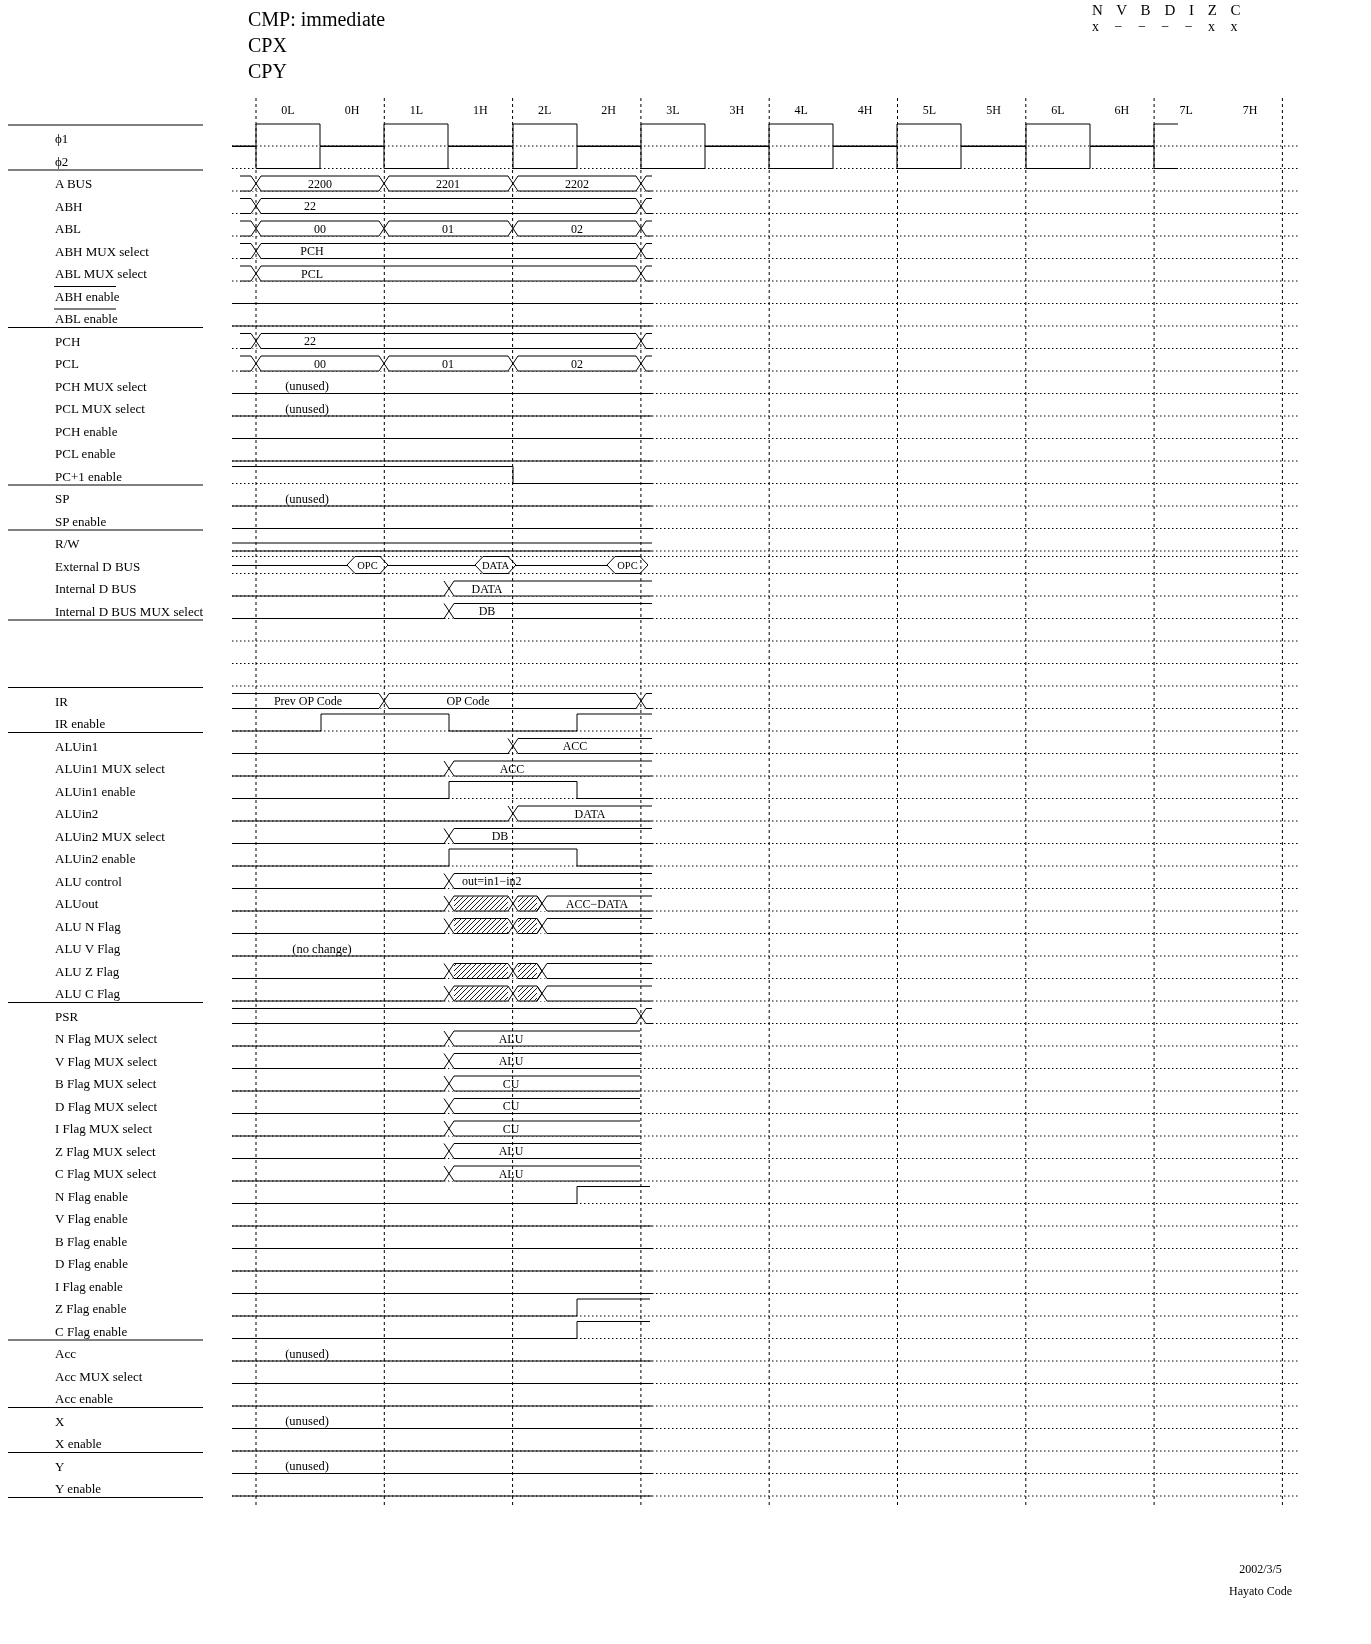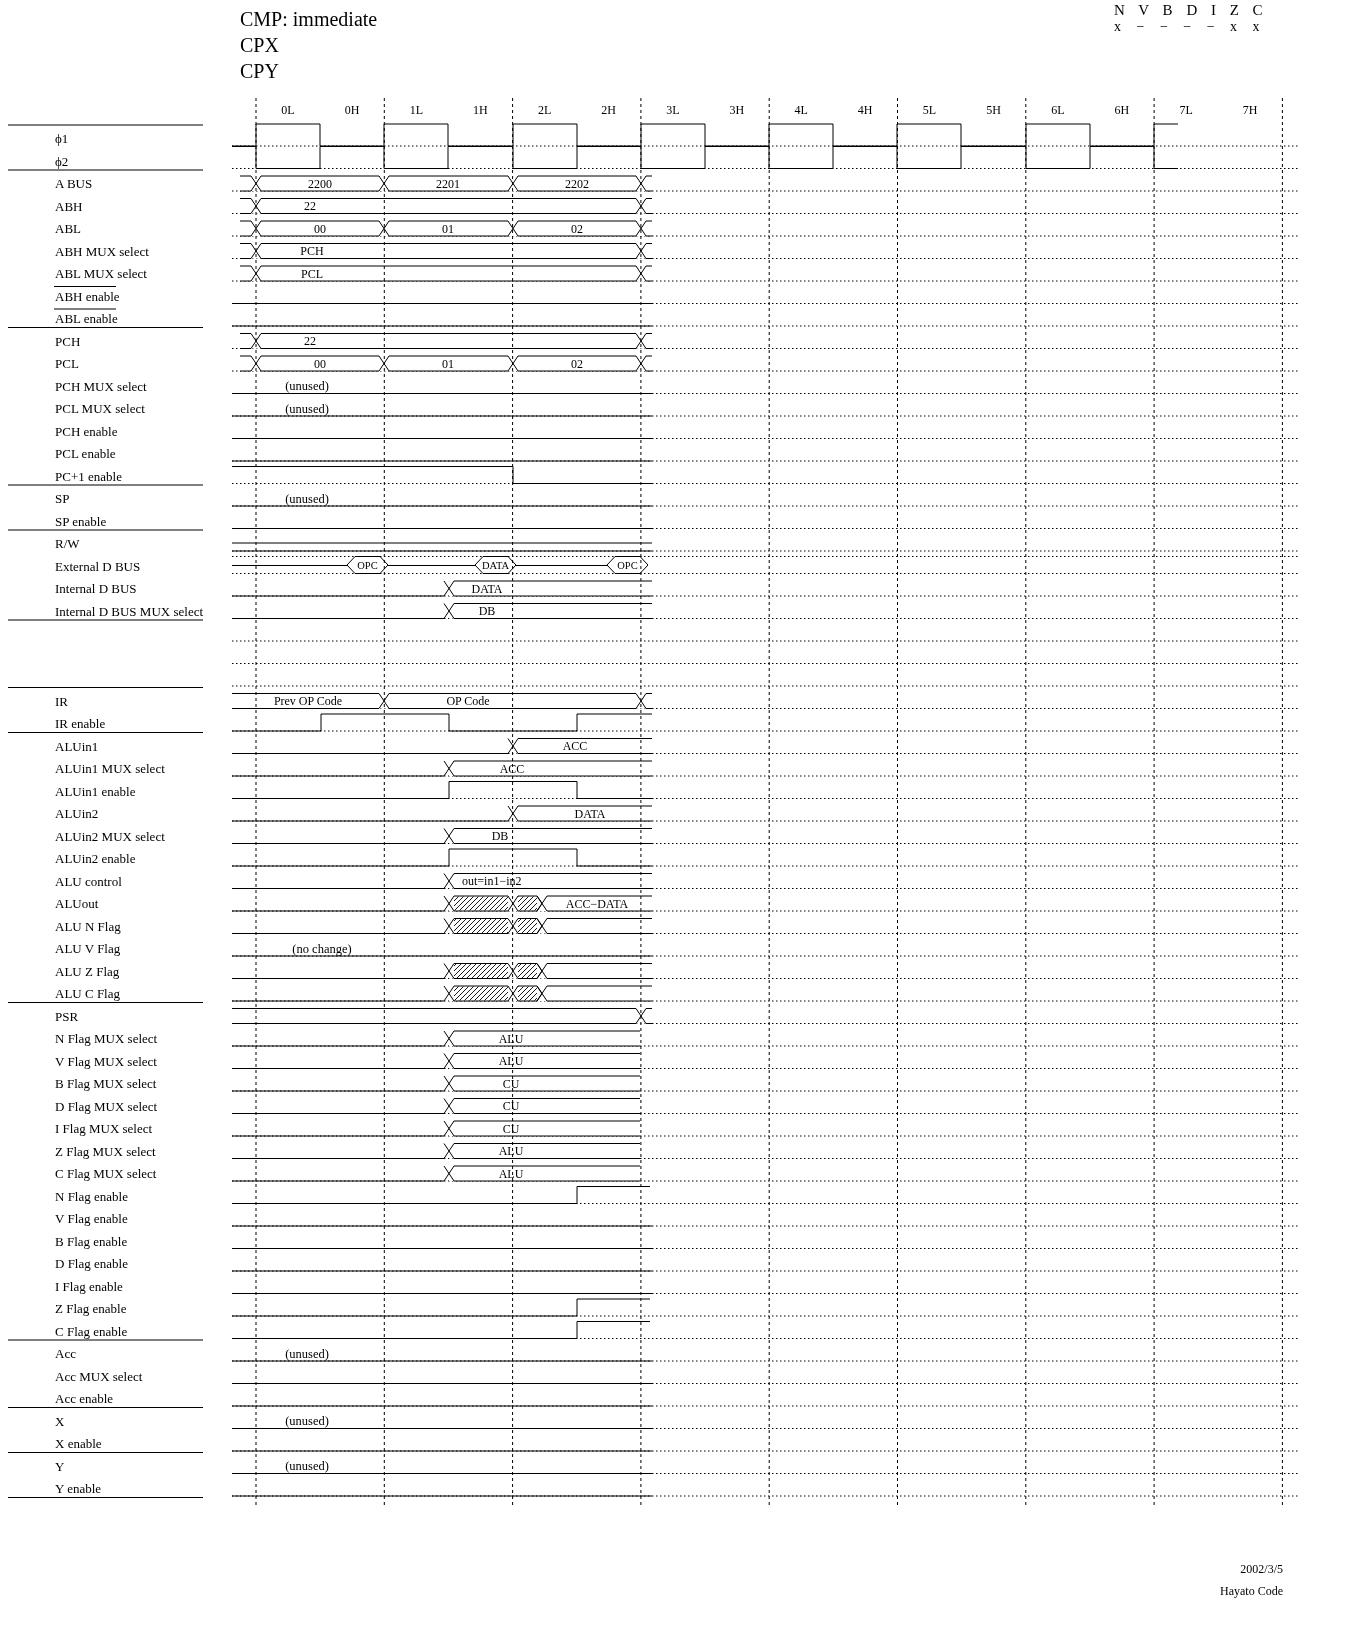--- a/index.html
+++ b/index.html
@@ -1,23 +1,23 @@
 <!DOCTYPE html>
 <html><head>
 <meta charset="utf-8">
 <style>
   html,body{margin:0;padding:0;background:#fff;}
   #page{position:relative;width:1371px;height:1644px;background:#ffffff;overflow:hidden;
         font-family:"Liberation Serif","DejaVu Serif",serif;color:#000;}
   #wave{position:absolute;left:0;top:0;}
-  .titleblock{position:absolute;left:240px;top:6px;font-size:20px;line-height:26px;}
-  .flagblock{position:absolute;left:1092px;top:2px;width:140px;text-align:center;margin-left:22px;}
+  .titleblock{position:absolute;left:248px;top:6px;font-size:20px;line-height:26px;}
+  .flagblock{position:absolute;left:1092px;top:2px;width:140px;text-align:center;}
   .flagblock .names{font-size:15px;letter-spacing:5px;white-space:pre;}
   .flagblock .vals{font-size:14px;letter-spacing:6px;white-space:pre;}
-  .footerblock{position:absolute;right:88px;top:1558px;font-size:12px;line-height:22px;text-align:right;}
+  .footerblock{position:absolute;right:79px;top:1558px;font-size:12px;line-height:22px;text-align:center;}
 </style>
 </head>
 <body>
 
 <div id="page">
   <svg id="wave" width="1371" height="1644" xmlns="http://www.w3.org/2000/svg">
     <defs>
       <pattern id="hatch" patternUnits="userSpaceOnUse" width="5" height="5" patternTransform="rotate(0)">
         <path d="M0,5 L5,0" stroke="#000" stroke-width="0.9"></path>
       </pattern>

